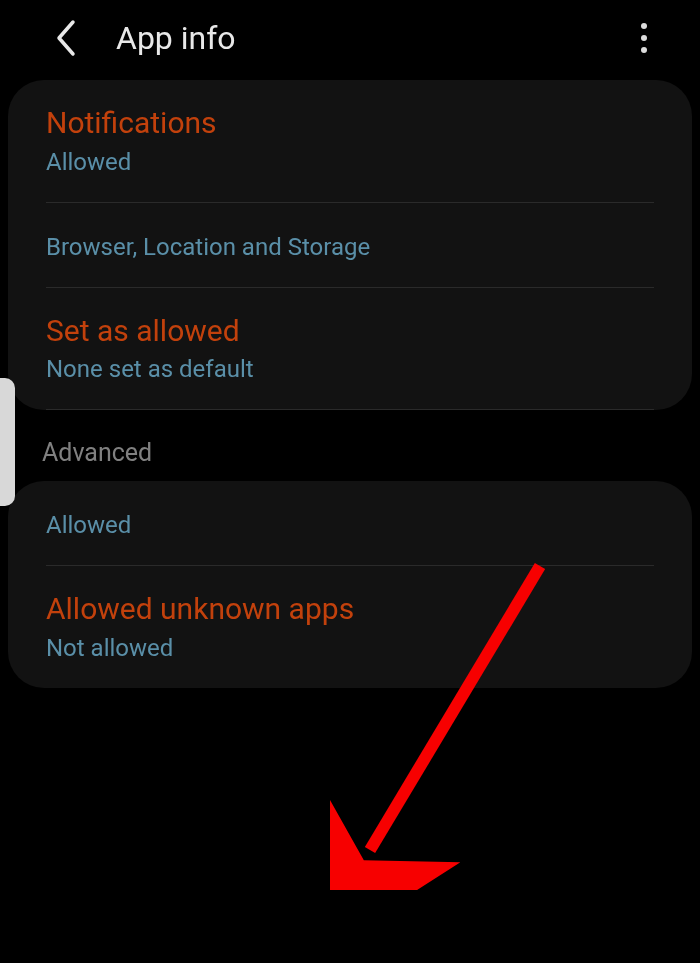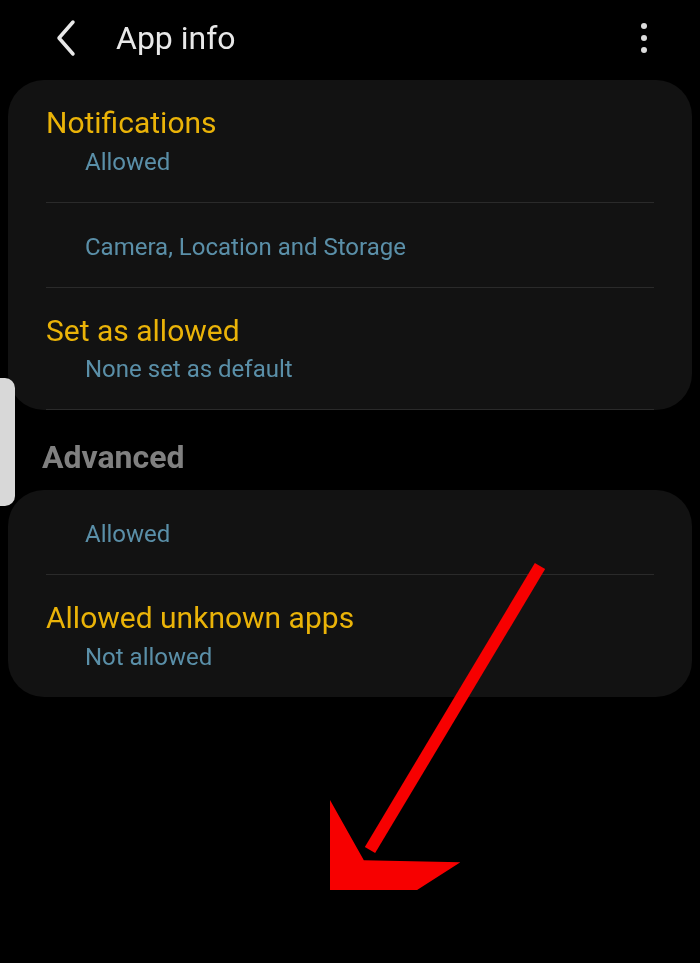--- a/index.html
+++ b/index.html
@@ -70,41 +70,40 @@
       overflow: hidden;
     }
     .card:first-of-type {
       margin-top: 56px;
     }
     .row {
       padding: 24px 38px 26px 38px;
       cursor: pointer;
     }
     .row-label {
-      color: #eab308;
+      color: #c2410c;
       font-size: 30px;
       font-weight: 400;
       line-height: 1.25;
     }
     .row-sub {
       color: #5a8fa8;
       font-size: 24px;
       font-weight: 400;
       margin-top: 6px;
-      margin-left: 39px;
     }
     .divider {
       height: 1px;
       background: #2a2a2a;
       margin: 0 38px;
     }
     .section-header {
       color: #808080;
-      font-size: 32px;
-      font-weight: 700;
+      font-size: 25px;
+      font-weight: 400;
       padding: 28px 42px 14px 42px;
     }
     .scroll-handle {
       position: absolute;
       left: 0;
       top: 378px;
       width: 15px;
       height: 128px;
       background: #d8d8d8;
       border-top-right-radius: 10px;
@@ -136,21 +135,21 @@
   </div>
 </div>
 
 <div class="card">
   <div class="row">
     <div class="row-label">Notifications</div>
     <div class="row-sub">Allowed</div>
   </div>
   <div class="divider"></div>
   <div class="row">
-    <div class="row-sub">Camera, Location and Storage</div>
+    <div class="row-sub">Browser, Location and Storage</div>
   </div>
   <div class="divider"></div>
   <div class="row">
     <div class="row-label">Set as allowed</div>
     <div class="row-sub">None set as default</div>
   </div>
   <div class="divider"></div>
 </div>
 
 <div class="section-header">Advanced</div>

